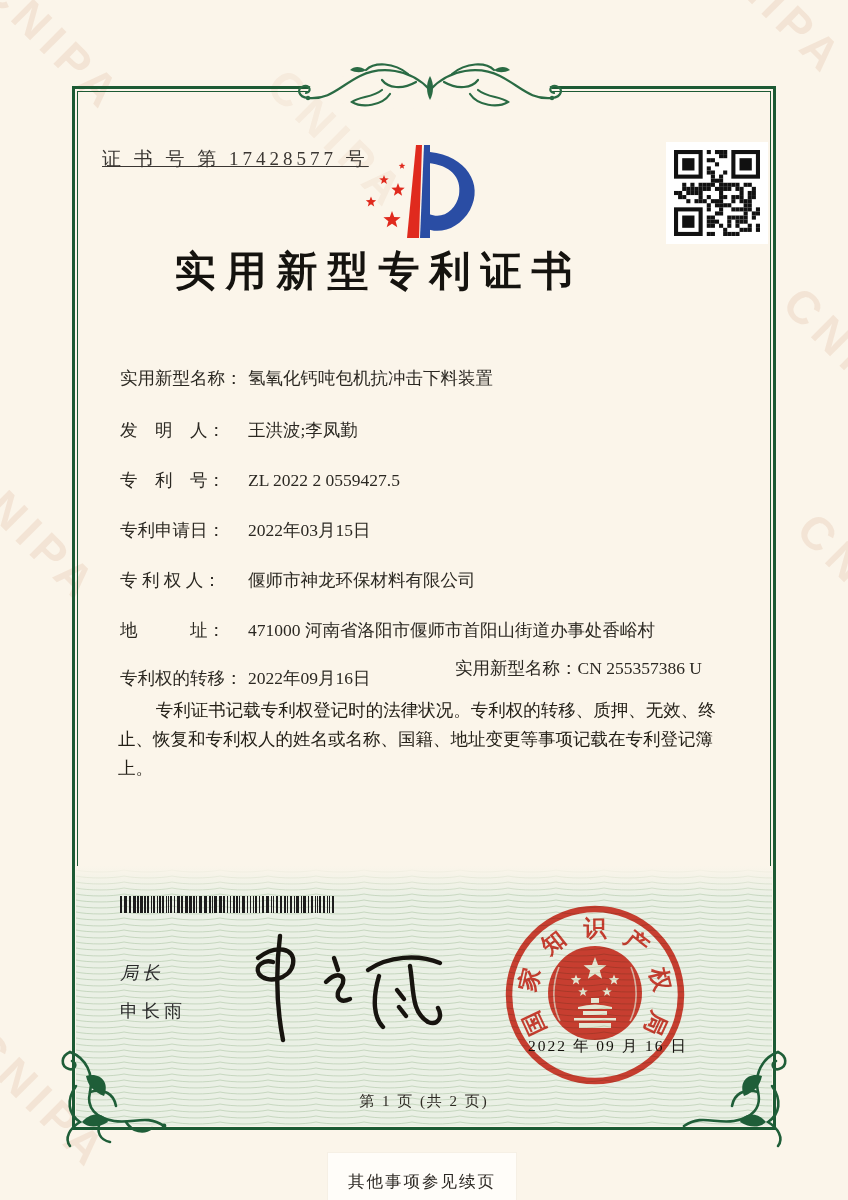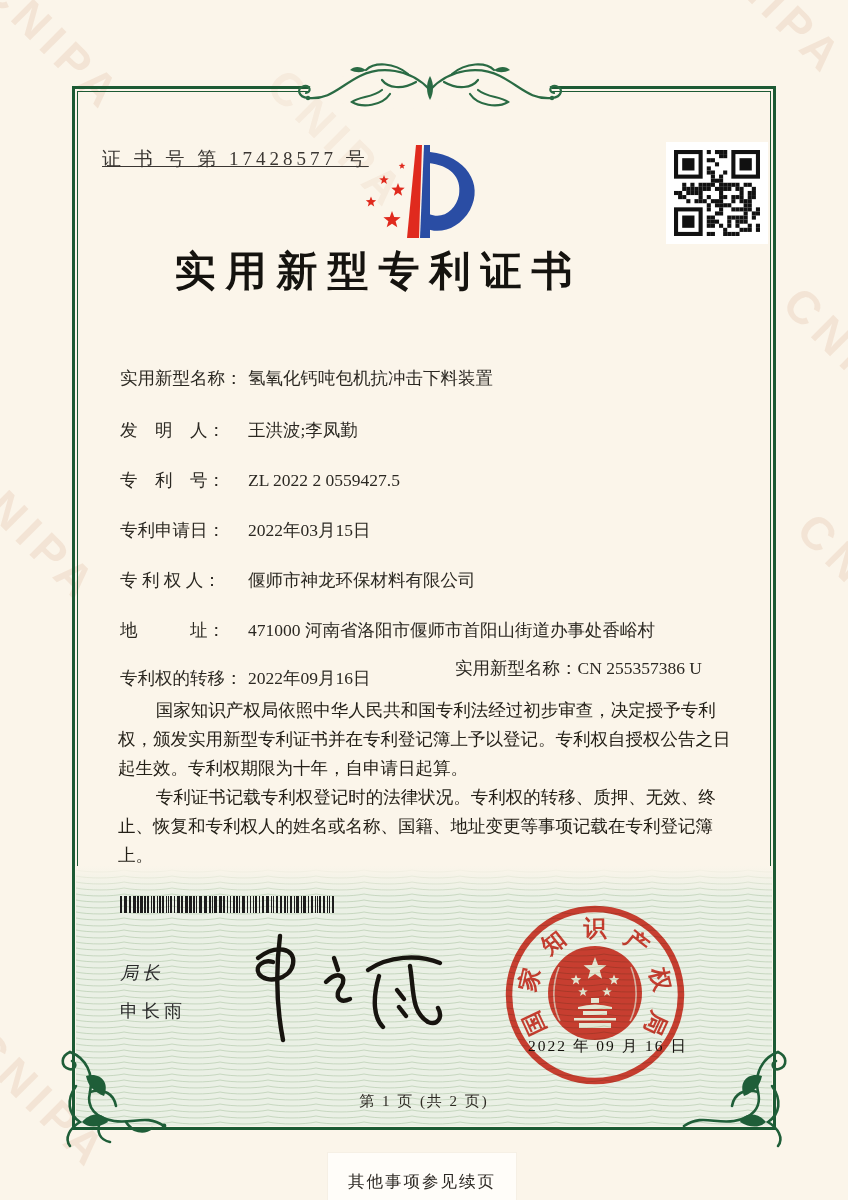--- a/index.html
+++ b/index.html
@@ -346,21 +346,20 @@
       <span class="lab">地　　　址：</span><span class="val">471000 河南省洛阳市偃师市首阳山街道办事处香峪村</span>
     </div>
     <div class="frow" style="top:656px;">
       <span class="lab">专利权的转移：</span><span class="val">2022年09月16日</span>
       <span class="grantpair">
         <span>实用新型名称：</span><span>CN 255357386 U</span>
       </span>
     </div>
 
     <div class="bodytext">
-      <p>国家知识产权局依照中华人民共和国专利法经过初步审查，决定授予专利权，颁发实用新型专利证书并在专利登记簿上予以登记。专利权自授权公告之日起生效。专利权期限为十年，自申请日起算。</p>
       <p>专利证书记载专利权登记时的法律状况。专利权的转移、质押、无效、终止、恢复和专利权人的姓名或名称、国籍、地址变更等事项记载在专利登记簿上。</p>
     </div>
 
     <svg class="barcode" id="barcode" width="218" height="17">
         <rect x="0" y="0" width="2" height="17" fill="#1c1c1c"></rect>
         <rect x="4" y="0" width="3" height="17" fill="#1c1c1c"></rect>
         <rect x="9" y="0" width="2" height="17" fill="#1c1c1c"></rect>
         <rect x="13" y="0" width="3" height="17" fill="#1c1c1c"></rect>
         <rect x="17" y="0" width="2" height="17" fill="#1c1c1c"></rect>
         <rect x="20" y="0" width="3" height="17" fill="#1c1c1c"></rect>

